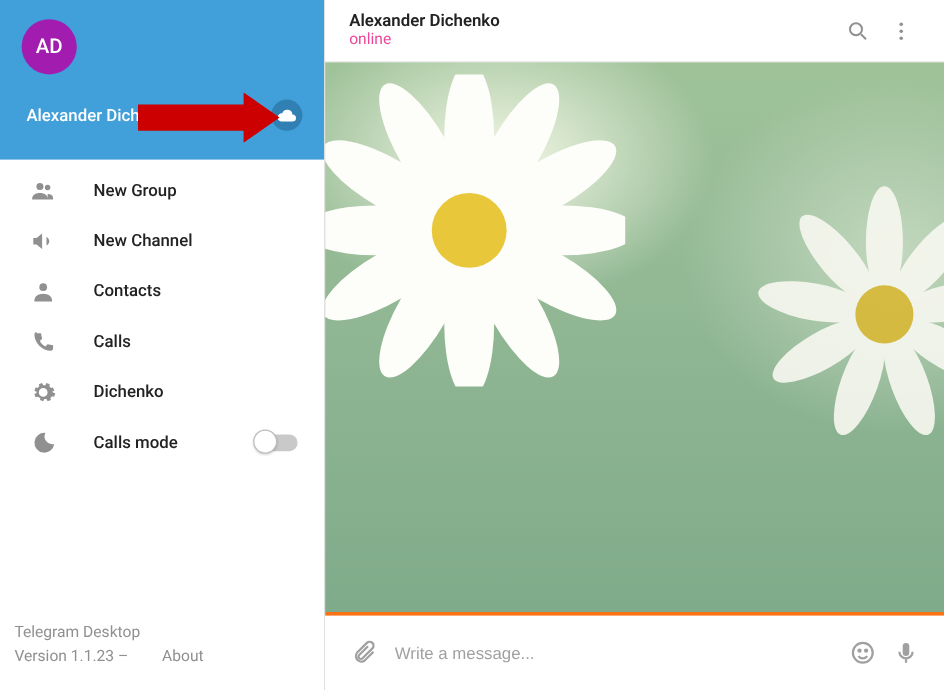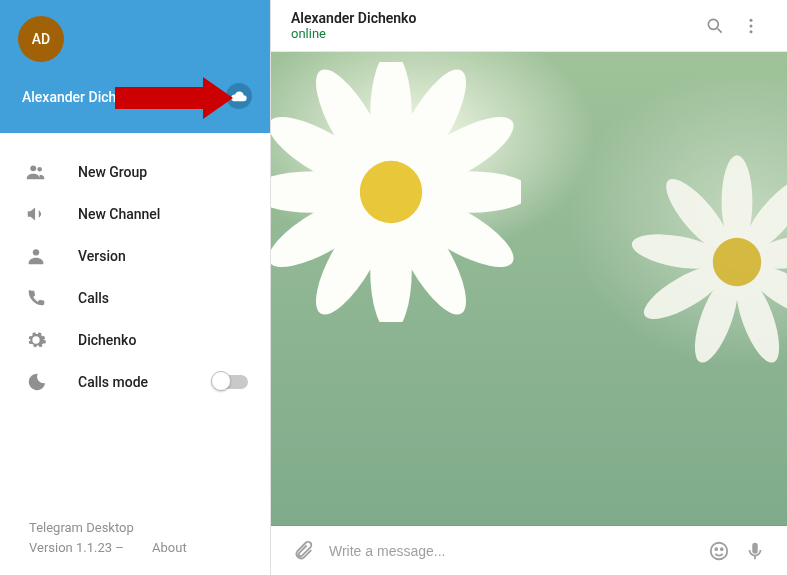--- a/index.html
+++ b/index.html
@@ -1,40 +1,40 @@
 <!DOCTYPE html>
 <html><head>
   <meta charset="utf-8">
   <style>
     * { margin: 0; padding: 0; box-sizing: border-box; }
     body { font-family: -apple-system, BlinkMacSystemFont, "Segoe UI", Roboto, sans-serif; width: 787px; height: 575px; overflow: hidden; display: flex; background: #f0f0f0; }
     .sidebar { width: 271px; height: 575px; display: flex; flex-direction: column; background: #fff; border-right: 1px solid #e0e0e0; }
     .sidebar-header { background: #419fd9; height: 133px; padding: 16px 18px; position: relative; }
-    .avatar { width: 46px; height: 46px; border-radius: 50%; background: #a16207; color: #fff; display: flex; align-items: center; justify-content: center; font-size: 14px; font-weight: 500; }
+    .avatar { width: 46px; height: 46px; border-radius: 50%; background: #a21caf; color: #fff; display: flex; align-items: center; justify-content: center; font-size: 17px; font-weight: 500; }
     .sidebar-username { color: #fff; font-size: 14px; font-weight: 500; position: absolute; bottom: 28px; left: 22px; }
     .cloud-btn { position: absolute; right: 18px; bottom: 24px; width: 26px; height: 26px; border-radius: 50%; background: #3180b3; display: flex; align-items: center; justify-content: center; cursor: pointer; }
     .arrow-annotation { position: absolute; left: 115px; bottom: 14px; pointer-events: none; }
-    .menu { flex: 1; padding-top: 18px; }
+    .menu { flex: 1; padding-top: 5px; }
     .menu-item { display: flex; align-items: center; height: 42px; padding-left: 24px; cursor: pointer; }
     .menu-icon { width: 24px; display: flex; align-items: center; justify-content: center; color: #909090; }
     .menu-label { margin-left: 30px; font-size: 14px; color: #222; font-weight: 500; }
     .toggle { margin-left: auto; margin-right: 22px; width: 36px; height: 14px; background: #c9c9c9; border-radius: 10px; position: relative; cursor: pointer; }
     .toggle-knob { position: absolute; width: 20px; height: 20px; border-radius: 50%; background: #fff; border: 1px solid #bbb; top: -4px; left: -1px; box-shadow: 0 1px 2px rgba(0,0,0,0.2); }
-    .sidebar-footer { padding: 0 29px 18px; color: #909090; font-size: 13px; line-height: 1.5; }
+    .sidebar-footer { padding: 0 12px 18px; color: #909090; font-size: 13px; line-height: 1.5; }
     .about-link { color: #909090; cursor: pointer; margin-left: 25px; }
     .main { flex: 1; height: 575px; display: flex; flex-direction: column; background: #fff; }
     .chat-header { height: 52px; display: flex; align-items: center; padding: 0 18px; border-bottom: 1px solid #e8e8e8; }
     .chat-title-block { flex: 1; padding-left: 2px; }
     .chat-title { font-size: 14px; font-weight: 600; color: #222; }
-    .chat-status { font-size: 13px; color: #15803d; }
+    .chat-status { font-size: 13px; color: #ec4899; }
     .header-icon { width: 36px; display: flex; justify-content: center; color: #909090; cursor: pointer; }
     .chat-bg { flex: 1; position: relative; background: radial-gradient(ellipse 300px 200px at 28% 18%, rgba(255,255,240,0.9), rgba(139,179,140,0.3) 60%), radial-gradient(ellipse 260px 220px at 92% 35%, rgba(255,255,245,0.65), transparent 68%), linear-gradient(180deg, #a8c99f 0%, #8db494 60%, #7aa88a 100%); overflow: hidden; }
     .flower1 { position: absolute; top: 10px; left: -10px; }
     .flower2 { position: absolute; top: 100px; right: -60px; }
-    .message-bar { height: 50px; display: flex; align-items: center; padding: 0 14px; background: #fff; border-top: 1px solid #f97316; }
+    .message-bar { height: 65px; display: flex; align-items: center; padding: 0 14px; background: #fff; border-top: 3px solid #f97316; }
     .msg-icon { width: 36px; display: flex; justify-content: center; color: #a0a0a0; cursor: pointer; }
     .msg-input { flex: 1; border: none; outline: none; font-size: 14px; color: #333; padding: 0 8px; }
     .msg-input::placeholder { color: #a0a0a0; }
   </style>
 </head>
 <body>
 
 <div class="sidebar">
   <div class="sidebar-header">
     <div class="avatar">AD</div>
@@ -68,21 +68,21 @@
       </span>
       <span class="menu-label">New Channel</span>
     </div>
     <div class="menu-item">
       <span class="menu-icon">
         <svg width="22" height="22" viewBox="0 0 24 24" fill="#909090">
             <circle cx="12" cy="8" r="3.5"></circle>
             <path d="M4 20c0-3.5 3.5-6 8-6s8 2.5 8 6v1H4z"></path>
           </svg>
       </span>
-      <span class="menu-label">Version</span>
+      <span class="menu-label">Contacts</span>
     </div>
     <div class="menu-item">
       <span class="menu-icon">
         <svg width="22" height="22" viewBox="0 0 24 24" fill="#909090">
             <path d="M6 3c-1 0-2 1-2 2 0 8 7 15 15 15 1 0 2-1 2-2v-3l-5-1-2 2c-2-1-4-3-5-5l2-2-1-5H6z"></path>
           </svg>
       </span>
       <span class="menu-label">Calls</span>
     </div>
     <div class="menu-item">

